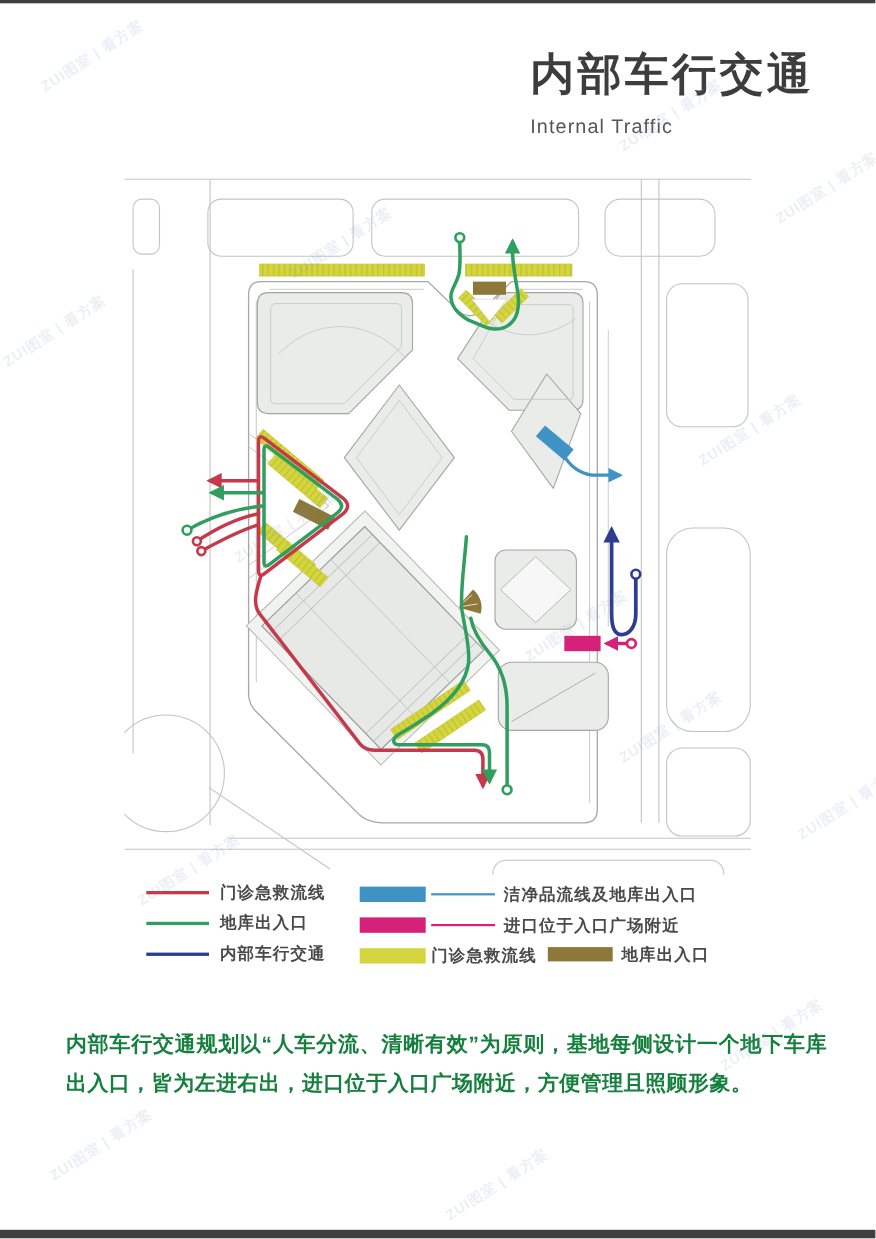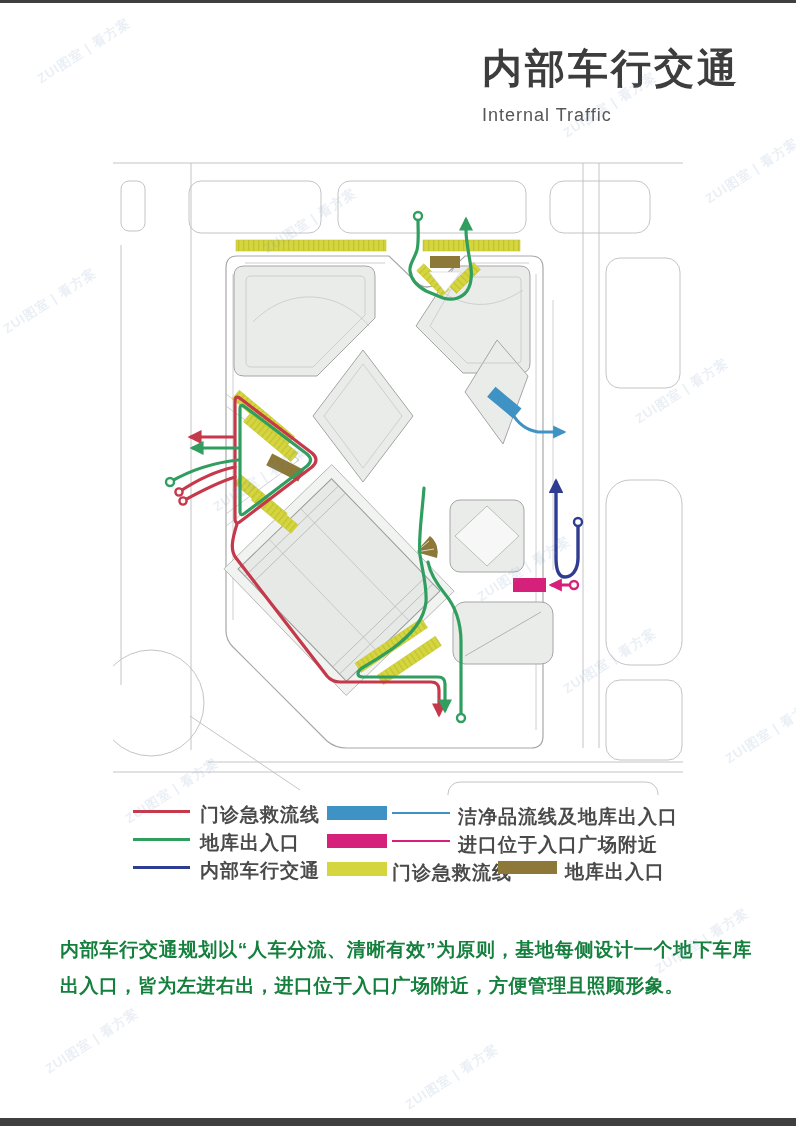--- a/index.html
+++ b/index.html
@@ -17,21 +17,21 @@
   #title-cn{font-size:40px;letter-spacing:3px;font-weight:600;color:#3d3d3d;line-height:1.2;}
   #title-en{font-size:18px;font-weight:400;color:#565656;letter-spacing:1px;margin-top:13px;}
 
   
   #map{position:absolute;left:113px;top:150px;width:570px;height:645px;}
 
   
   .lg-line{position:absolute;height:3px;width:57px;}
   .lg-rect{position:absolute;height:14px;width:60px;}
   .lg-thin{position:absolute;height:2px;width:58px;}
-  .lg-label{position:absolute;font-size:19px;font-weight:700;color:#4a4a4a;letter-spacing:1px;white-space:nowrap;}
+  .lg-label{position:absolute;font-size:15px;font-weight:700;color:#4a4a4a;letter-spacing:1px;white-space:nowrap;}
   .c-red{background:#c5394b;}
   .c-green{background:#2f9e5f;}
   .c-navy{background:#2e3d92;}
   .c-blue{background:#3f93c4;}
   .c-magenta{background:#d6217b;}
   .c-yellow{background:#d5d63f;}
   .c-brown{background:#8d7839;}
 
   
   #description{

